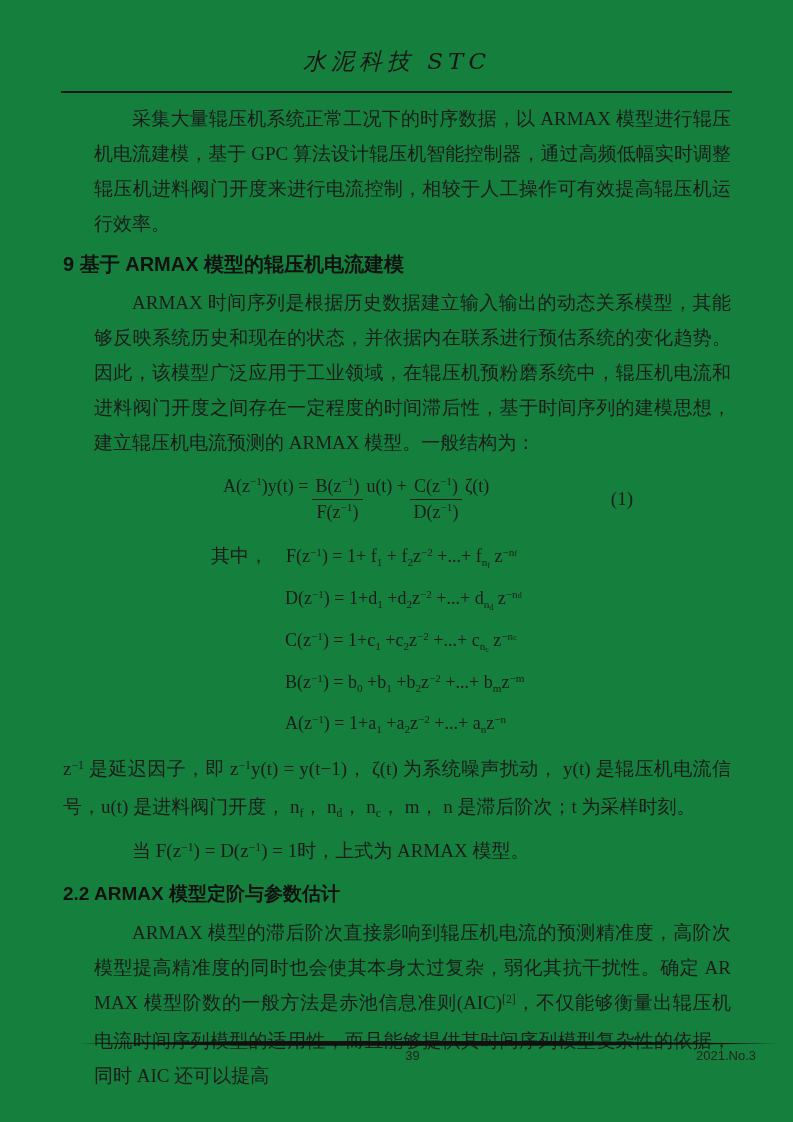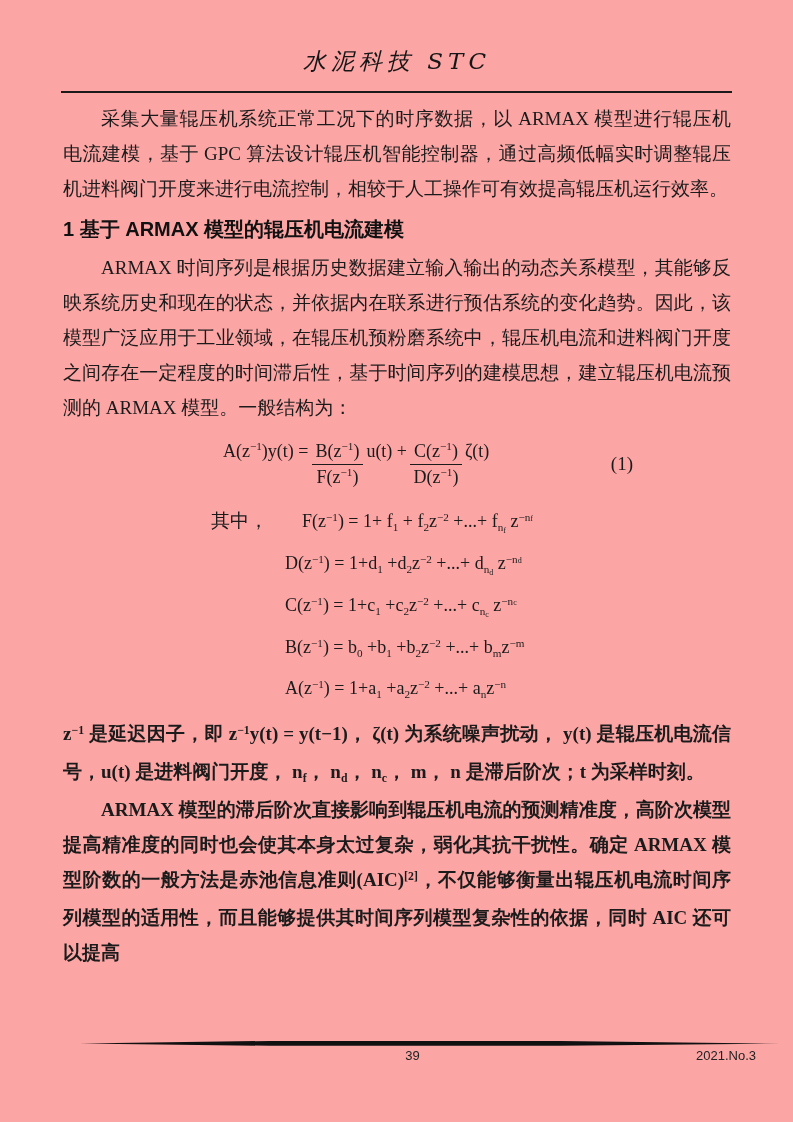--- a/index.html
+++ b/index.html
@@ -1,19 +1,19 @@
 <!DOCTYPE html>
 <html><head>
 <meta charset="utf-8">
 <style>
   html, body { margin: 0; padding: 0; background: #ffffff; }
   .page {
     position: relative;
     width: 793px; height: 1122px;
-    background: #fca5a5;
+    background: #15803d;
     color: #1b1b1b;
     font-family: "Liberation Serif", "DejaVu Serif", serif;
     overflow: hidden;
   }
   .journal-header {
     position: absolute; top: 46px; left: 63px; width: 668px;
     text-align: center;
     font-family: "DejaVu Serif", serif;
     font-style: italic;
     font-size: 23px;
@@ -27,21 +27,21 @@
   .main {
     position: absolute; top: 101px; left: 63px; width: 668px;
   }
   .para {
     font-size: 19px;
     line-height: 35px;
     text-align: justify;
     margin: 0;
     word-break: break-all;
   }
-  .indent { text-indent: 2em; }
+  .indent { text-indent: 2em; margin-left: 31px; }
   h2.sec, h3.subsec {
     font-family: "Liberation Sans", "DejaVu Sans", sans-serif;
     font-weight: bold;
     color: #111;
     margin: 0;
   }
   h2.sec   { font-size: 20px; line-height: 30px; margin: 8px 0 6px 0; }
   h3.subsec{ font-size: 19px; line-height: 28px; margin: 9px 0 7px 0; }
   .p-gap { margin-top: 6px; }
 
@@ -68,25 +68,25 @@
   .frac .num { display: block; border-bottom: 1.4px solid #1b1b1b; padding: 0 4px 2px 4px; }
   .frac .den { display: block; padding-top: 2px; }
   .eq-number { margin-left: auto; padding-right: 98px; font-size: 19px; }
 
   .eqline {
     font-size: 18px; line-height: 39px;
     padding-left: 222px;
     white-space: nowrap;
   }
   .eqline.where-line { padding-left: 148px; }
-  .where-label { font-size: 19px; margin-right: 34px; }
+  .where-label { font-size: 19px; margin-right: 18px; }
 
   
   .para .tk-txt { font-size: 19px; }
-  .para.fm { font-size: 19px; font-weight: bold; }
+  .para.fm { font-size: 19px; }
 
   .footer {
     position: absolute; left: 16px; top: 1040px; width: 793px;
   }
   .footer-rule-svg { display: block; margin: 0 0 0 64px; }
   .footer-texts {
     position: relative; width: 793px;
     font-family: "Liberation Sans", "DejaVu Sans", sans-serif;
     font-size: 13px; color: #222;
   }
@@ -98,21 +98,21 @@
 
 <div class="page">
 
   <div class="journal-header">水泥科技 STC</div>
   <div class="header-rule"></div>
 
   <div class="main">
 
     <p class="para indent">采集大量辊压机系统正常工况下的时序数据，以 ARMAX 模型进行辊压机电流建模，基于 GPC 算法设计辊压机智能控制器，通过高频低幅实时调整辊压机进料阀门开度来进行电流控制，相较于人工操作可有效提高辊压机运行效率。</p>
 
-    <h2 class="sec">1 基于 ARMAX 模型的辊压机电流建模</h2>
+    <h2 class="sec">9 基于 ARMAX 模型的辊压机电流建模</h2>
 
 
     <p class="para indent">ARMAX 时间序列是根据历史数据建立输入输出的动态关系模型，其能够反映系统历史和现在的状态，并依据内在联系进行预估系统的变化趋势。因此，该模型广泛应用于工业领域，在辊压机预粉磨系统中，辊压机电流和进料阀门开度之间存在一定程度的时间滞后性，基于时间序列的建模思想，建立辊压机电流预测的 ARMAX 模型。一般结构为：</p>
 
     <div class="equation-row">
       <span class="eq-body">
         <span class="fm"><span class="tk-txt">A(z</span><span class="tk-sup">−1</span><span class="tk-txt">)y(t) = </span></span>
         <span class="frac">
           <span class="num"><span class="tk-txt">B(z</span><span class="tk-sup">−1</span><span class="tk-txt">)</span></span>
           <span class="den"><span class="tk-txt">F(z</span><span class="tk-sup">−1</span><span class="tk-txt">)</span></span>
@@ -130,21 +130,23 @@
     <div class="eqline where-line">
       <span class="where-label">其中，</span><span><span class="tk-txt">F(z</span><span class="tk-sup">−1</span><span class="tk-txt">) = 1+ f</span><span class="tk-sub">1</span><span class="tk-txt"> + f</span><span class="tk-sub">2</span><span class="tk-txt">z</span><span class="tk-sup">−2</span><span class="tk-txt"> +...+ f</span><span class="tk-sub">n</span><span class="tk-subsub">f</span><span class="tk-txt"> z</span><span class="tk-sup">−n</span><span class="tk-supsub">f</span></span>
     </div>
     <div class="eqline"><span class="tk-txt">D(z</span><span class="tk-sup">−1</span><span class="tk-txt">) = 1+d</span><span class="tk-sub">1</span><span class="tk-txt"> +d</span><span class="tk-sub">2</span><span class="tk-txt">z</span><span class="tk-sup">−2</span><span class="tk-txt"> +...+ d</span><span class="tk-sub">n</span><span class="tk-subsub">d</span><span class="tk-txt"> z</span><span class="tk-sup">−n</span><span class="tk-supsub">d</span></div>
     <div class="eqline"><span class="tk-txt">C(z</span><span class="tk-sup">−1</span><span class="tk-txt">) = 1+c</span><span class="tk-sub">1</span><span class="tk-txt"> +c</span><span class="tk-sub">2</span><span class="tk-txt">z</span><span class="tk-sup">−2</span><span class="tk-txt"> +...+ c</span><span class="tk-sub">n</span><span class="tk-subsub">c</span><span class="tk-txt"> z</span><span class="tk-sup">−n</span><span class="tk-supsub">c</span></div>
     <div class="eqline"><span class="tk-txt">B(z</span><span class="tk-sup">−1</span><span class="tk-txt">) = b</span><span class="tk-sub">0</span><span class="tk-txt"> +b</span><span class="tk-sub">1</span><span class="tk-txt"> +b</span><span class="tk-sub">2</span><span class="tk-txt">z</span><span class="tk-sup">−2</span><span class="tk-txt"> +...+ b</span><span class="tk-sub">m</span><span class="tk-txt">z</span><span class="tk-sup">−m</span></div>
     <div class="eqline"><span class="tk-txt">A(z</span><span class="tk-sup">−1</span><span class="tk-txt">) = 1+a</span><span class="tk-sub">1</span><span class="tk-txt"> +a</span><span class="tk-sub">2</span><span class="tk-txt">z</span><span class="tk-sup">−2</span><span class="tk-txt"> +...+ a</span><span class="tk-sub">n</span><span class="tk-txt">z</span><span class="tk-sup">−n</span></div>
 
     <p class="para fm p-gap"><span class="tk-txt">z</span><span class="tk-sup">−1</span><span class="tk-txt"> 是延迟因子，即 z</span><span class="tk-sup">−1</span><span class="tk-txt">y(t) = y(t−1)， ζ(t) 为系统噪声扰动， y(t) 是辊压机电流信号，u(t) 是进料阀门开度， n</span><span class="tk-sub">f</span><span class="tk-txt">， n</span><span class="tk-sub">d</span><span class="tk-txt">， n</span><span class="tk-sub">c</span><span class="tk-txt">， m， n 是滞后阶次；t 为采样时刻。</span></p>
 
+    <p class="para fm indent p-gap"><span class="tk-txt">当 F(z</span><span class="tk-sup">−1</span><span class="tk-txt">) = D(z</span><span class="tk-sup">−1</span><span class="tk-txt">) = 1时，上式为 ARMAX 模型。</span></p>
 
+    <h3 class="subsec">2.2 ARMAX 模型定阶与参数估计</h3>
 
     <p class="para fm indent"><span class="tk-txt">ARMAX 模型的滞后阶次直接影响到辊压机电流的预测精准度，高阶次模型提高精准度的同时也会使其本身太过复杂，弱化其抗干扰性。确定 ARMAX 模型阶数的一般方法是赤池信息准则(AIC)</span><span class="tk-sup">[2]</span><span class="tk-txt">，不仅能够衡量出辊压机电流时间序列模型的适用性，而且能够提供其时间序列模型复杂性的依据，同时 AIC 还可以提高</span></p>
 
   </div>
 
   <div class="footer">
     <svg class="footer-rule-svg" width="700" height="7" viewBox="0 0 700 7">
       <polygon points="0,3.6 190,0.9 480,0.9 700,3.6 480,5.8 190,5.8" fill="#111111"></polygon>
     </svg>
     <div class="footer-texts">

